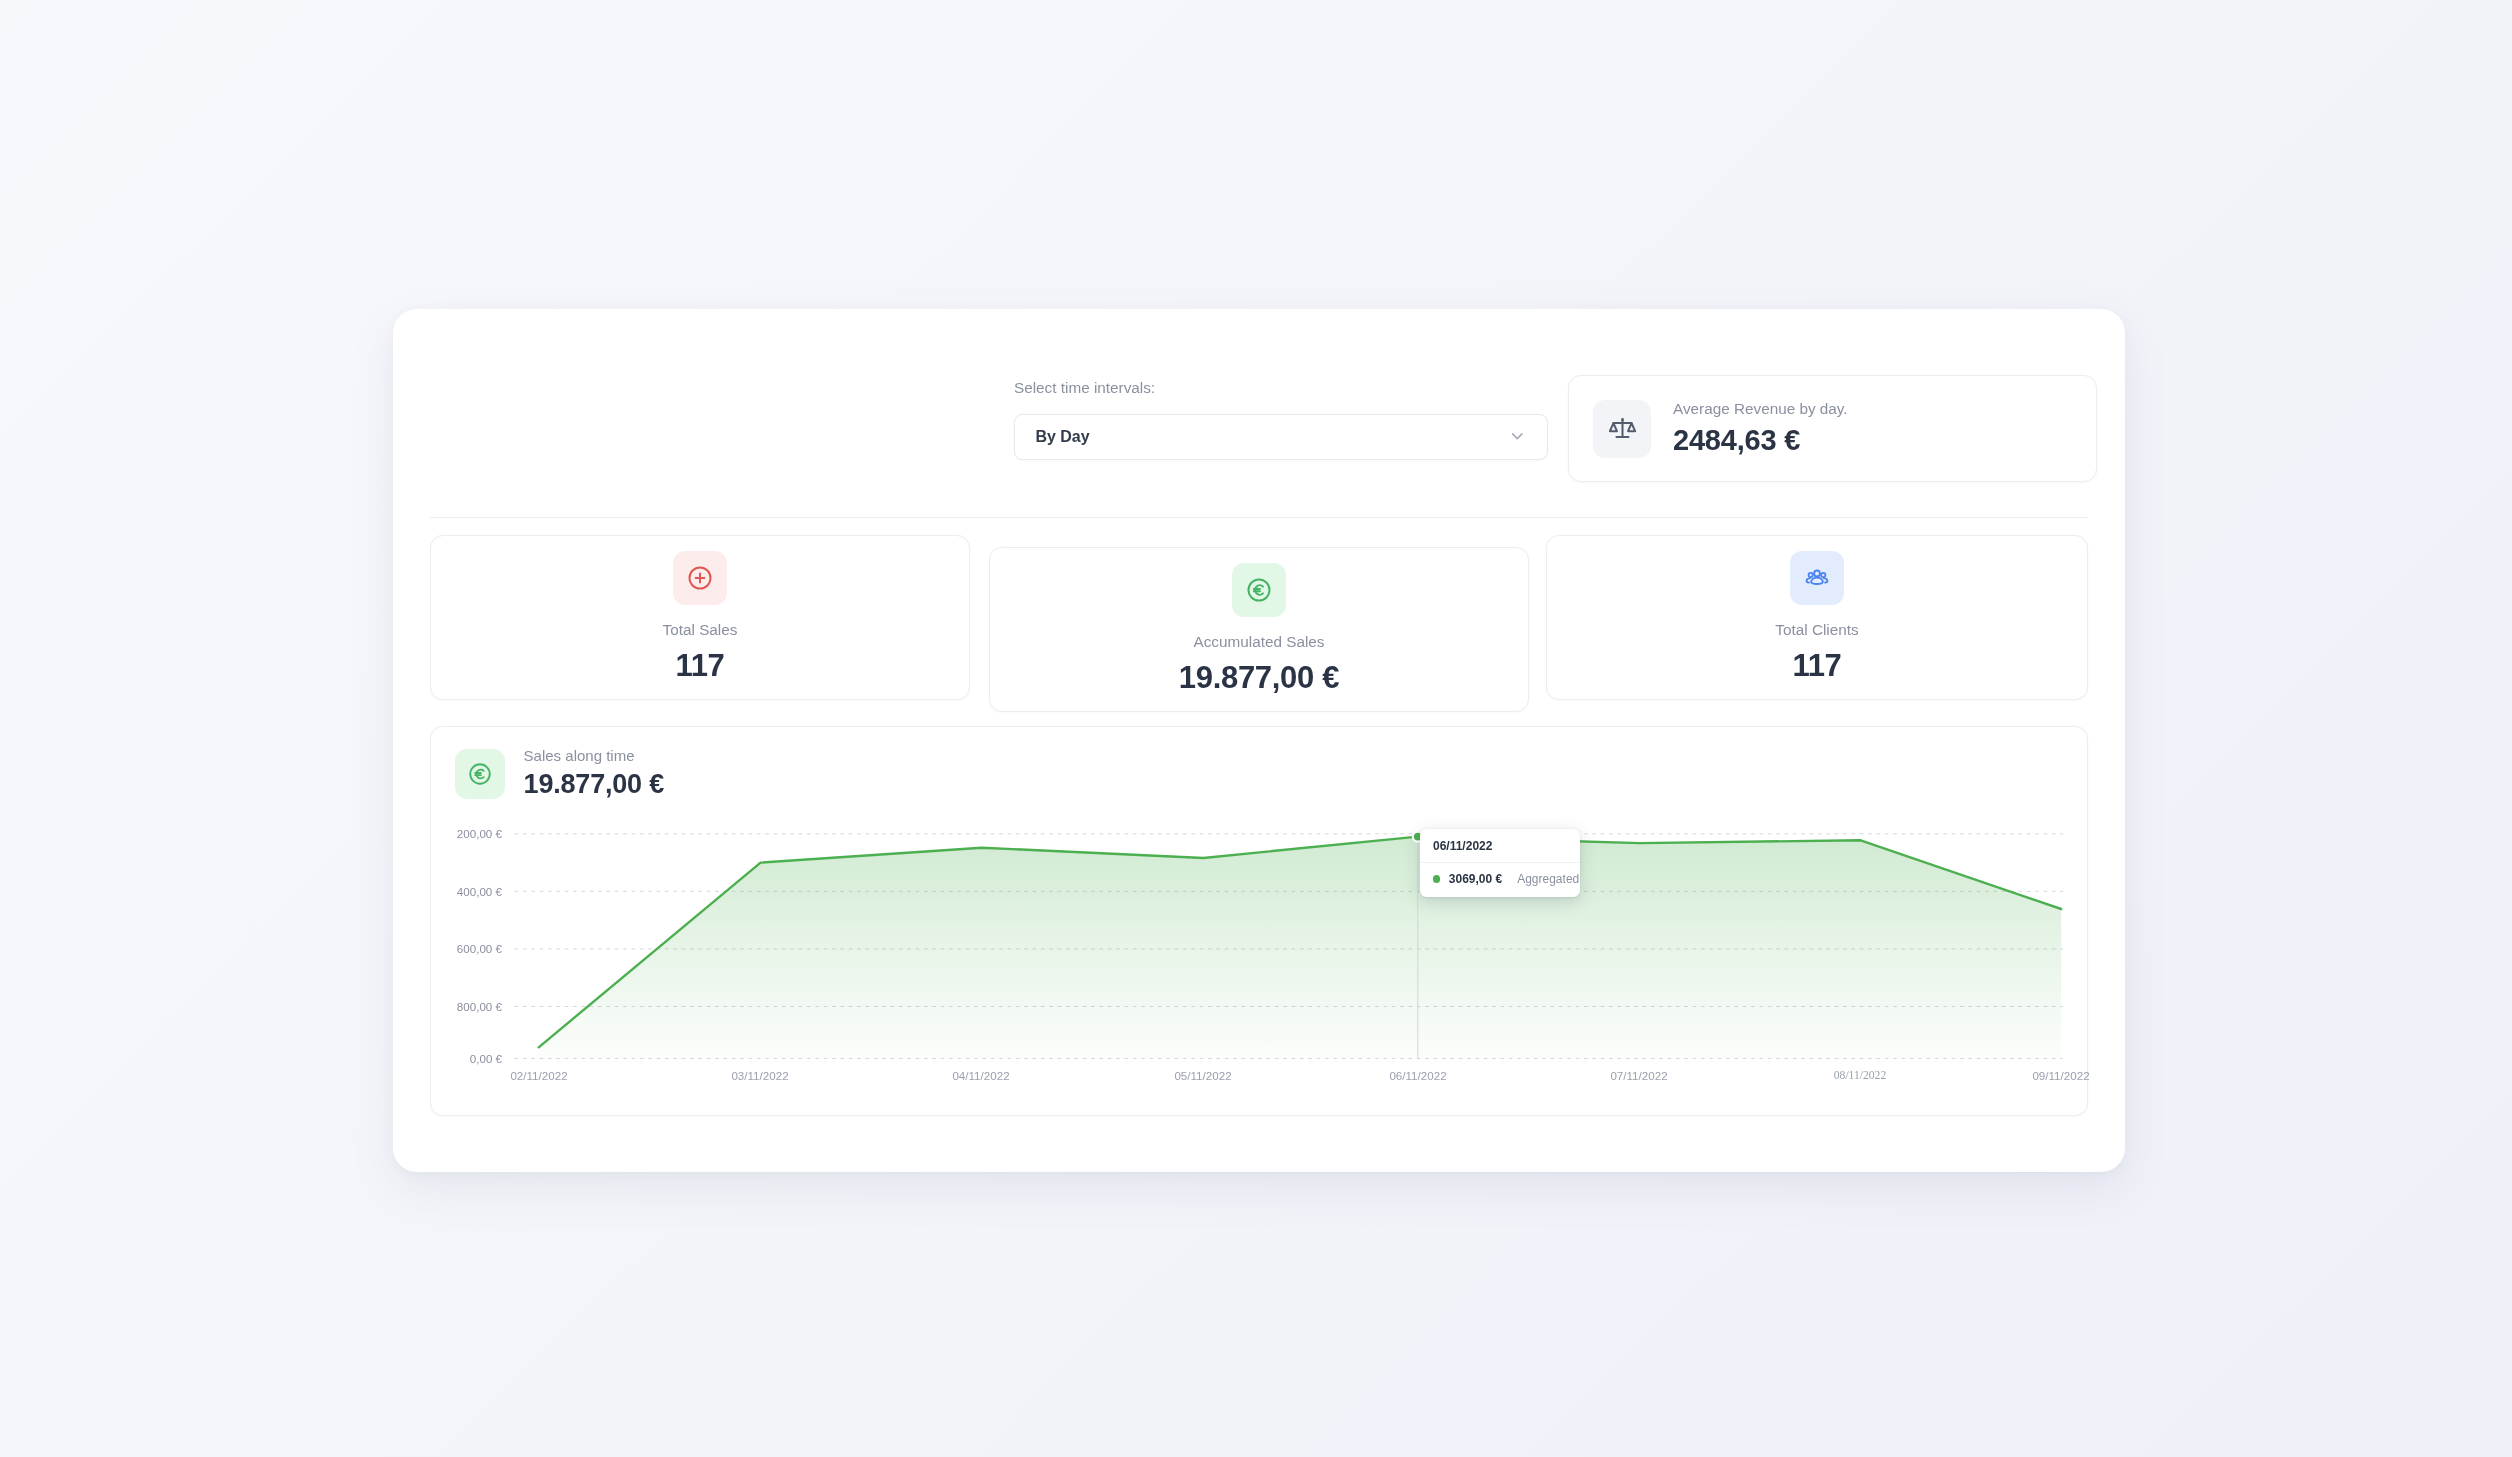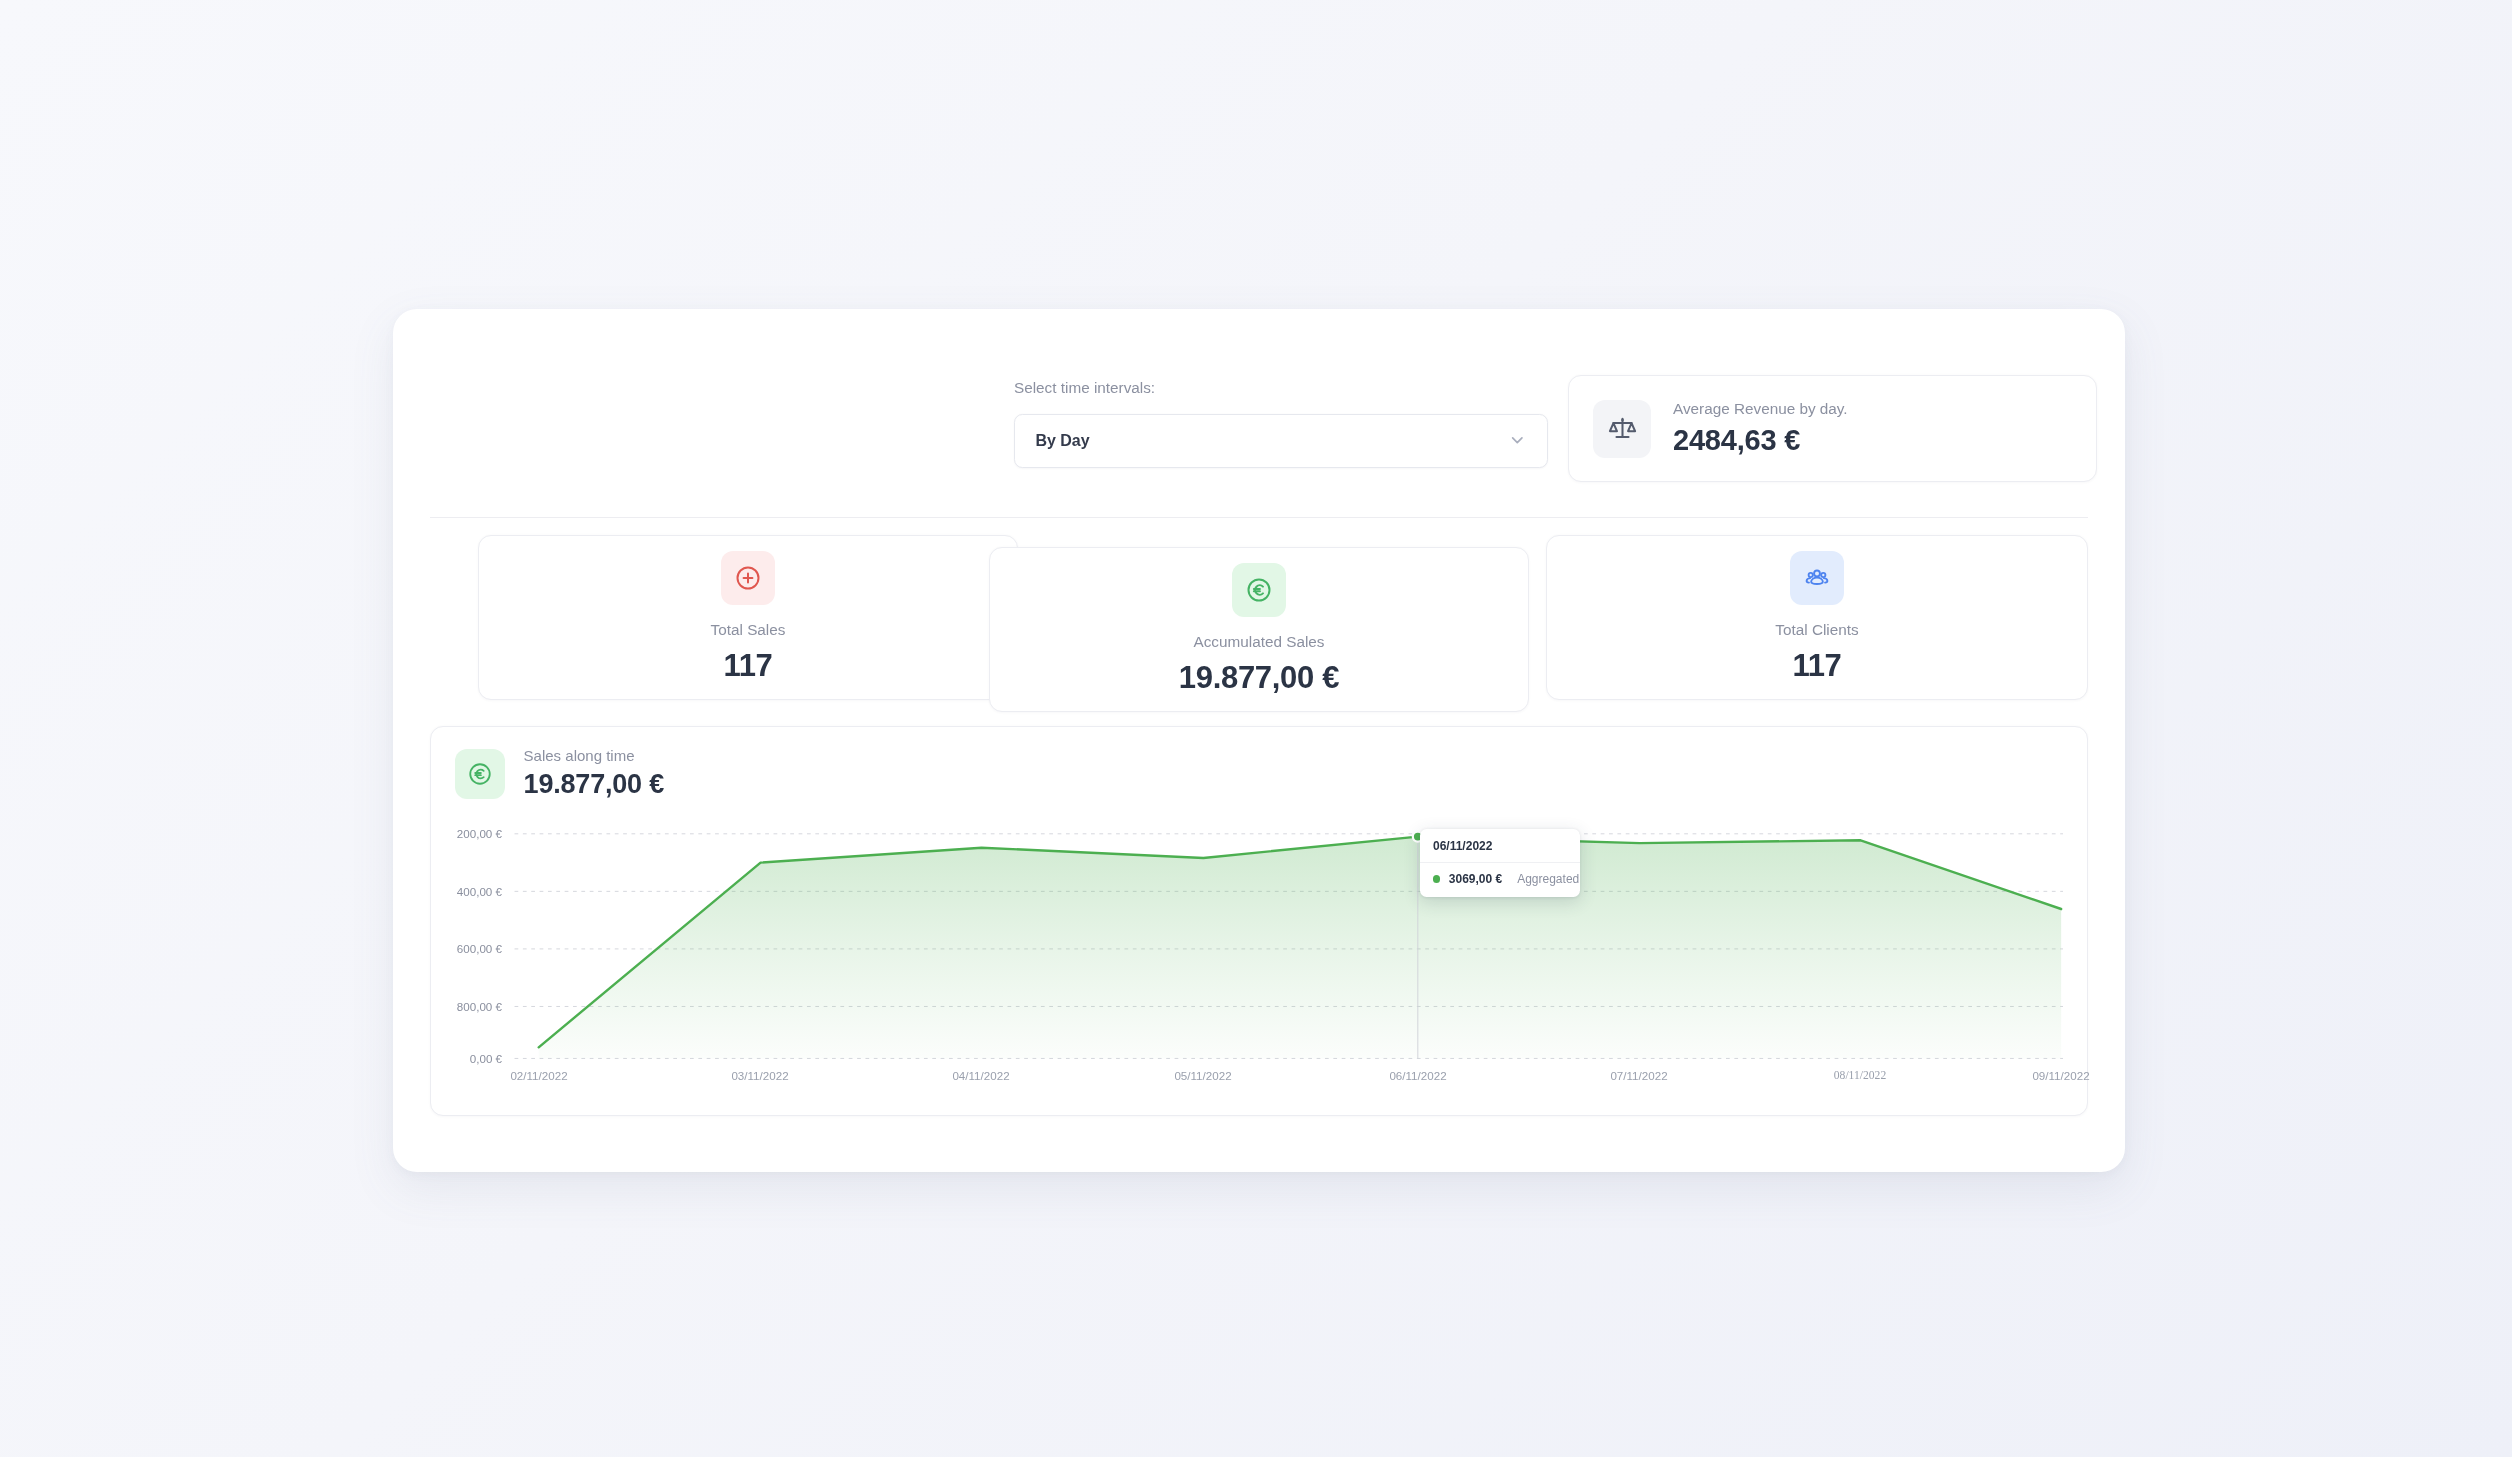--- a/index.html
+++ b/index.html
@@ -55,21 +55,21 @@
     top: 379px;
     width: 534px;
   }
   .select-label {
     font-size: 15.3px;
     color: #8b90a0;
   }
   .select-box {
     margin-top: 16.7px;
     width: 100%;
-    height: 54px;
+    height: 46px;
     border: 1.3px solid #e6e8ee;
     border-radius: 8.4px;
     background: #ffffff;
     display: flex;
     align-items: center;
     padding: 0 20.4px;
     box-shadow: 0 0.9px 1.9px rgba(30,40,70,.035);
     cursor: pointer;
   }
   .select-value {
@@ -292,21 +292,21 @@
       </svg>
     </div>
     <div class="avg-text">
       <div class="avg-label">Average Revenue by day.</div>
       <div class="avg-value">2484,63 €</div>
     </div>
   </div>
 
   <div class="divider" style="left:37px; top:208px; width:1658px;"></div>
 
-  <div class="kpi kpi-1" style="left:37px; top:226px;margin-left:48px;">
+  <div class="kpi kpi-1" style="left:37px; top:226px;">
     <div class="kpi-badge badge-red">
       <svg viewBox="0 0 24 24" fill="none" stroke="currentColor" stroke-width="1.7" stroke-linecap="round" width="28" height="28">
         <circle cx="12" cy="12" r="9"></circle>
         <path d="M12 8.2v7.6M8.2 12h7.6"></path>
       </svg>
     </div>
     <div class="kpi-label">Total Sales</div>
     <div class="kpi-value">117</div>
   </div>
 

